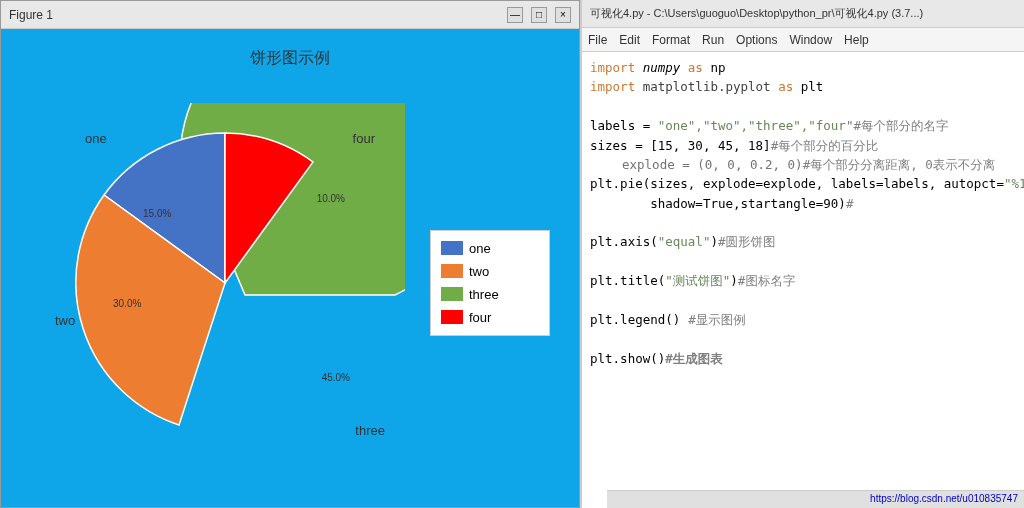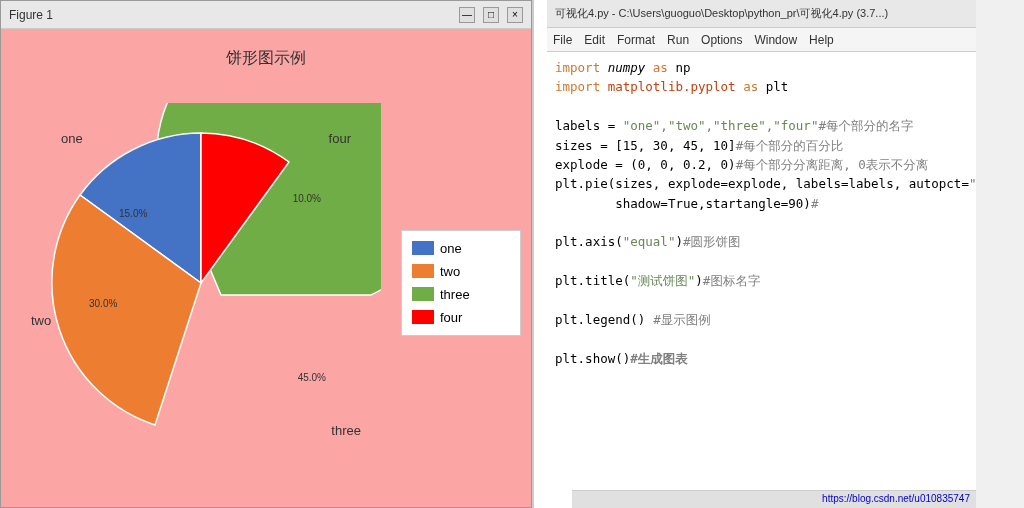--- a/index.html
+++ b/index.html
@@ -1,22 +1,22 @@
 <!DOCTYPE html>
 <html><head>
   <meta charset="utf-8">
   <style>
     * { margin: 0; padding: 0; box-sizing: border-box; }
     body { display: flex; width: 1024px; height: 508px; font-family: Arial, sans-serif; overflow: hidden; background: #f0f0f0; }
 
     
     #figure-panel {
-      width: 532px;
+      width: 580px;
       height: 508px;
-      background: #fca5a5;
+      background: #0ea5e9;
       border: 1px solid #999;
       display: flex;
       flex-direction: column;
     }
 
     #figure-titlebar {
       background: #e8e8e8;
       border-bottom: 1px solid #ccc;
       padding: 4px 8px;
       display: flex;
@@ -127,21 +127,20 @@
     }
 
     
     #editor-panel {
       width: 444px;
       height: 508px;
       background: #ffffff;
       border-left: 2px solid #ccc;
       display: flex;
       flex-direction: column;
-      padding-left: 13px;
     }
 
     #editor-titlebar {
       background: #e8e8e8;
       border-bottom: 1px solid #ccc;
       padding: 4px 8px;
       height: 28px;
       display: flex;
       align-items: center;
     }
@@ -287,25 +286,25 @@
     <span class="menu-item">File</span>
     <span class="menu-item">Edit</span>
     <span class="menu-item">Format</span>
     <span class="menu-item">Run</span>
     <span class="menu-item">Options</span>
     <span class="menu-item">Window</span>
     <span class="menu-item">Help</span>
   </div>
   <div id="editor-body">
     <div class="code-line"><span style="color:#cc7832;">import</span><span style="color:#000;font-style:italic;"> numpy </span><span style="color:#cc7832;">as</span><span style="color:#000;"> np</span></div>
-    <div class="code-line"><span style="color:#cc7832;">import</span><span style="color:#c2410c;"> matplotlib.pyplot </span><span style="color:#cc7832;">as</span><span style="color:#000;"> plt</span></div>
+    <div class="code-line"><span style="color:#cc7832;">import</span><span style="color:#404040;"> matplotlib.pyplot </span><span style="color:#cc7832;">as</span><span style="color:#000;"> plt</span></div>
     <div class="code-line">&nbsp;</div>
     <div class="code-line"><span style="color:#000;">labels = </span><span style="color:#6a8759;">"one","two","three","four"</span><span style="color:#808080;">#每个部分的名字</span></div>
-    <div class="code-line"><span style="color:#000;">sizes = [15, 30, 45, 10]</span><span style="color:#808080;">#每个部分的百分比</span></div>
-    <div class="code-line"><span style="color:#000000;">explode = (0, 0, 0.2, 0)</span><span style="color:#808080;">#每个部分分离距离, 0表示不分离</span></div>
+    <div class="code-line"><span style="color:#000;">sizes = [15, 30, 45, 18]</span><span style="color:#808080;">#每个部分的百分比</span></div>
+    <div class="code-line"><span style="color:#737373;margin-left:32px;">explode = (0, 0, 0.2, 0)</span><span style="color:#808080;">#每个部分分离距离, 0表示不分离</span></div>
     <div class="code-line"><span style="color:#000;">plt.pie(sizes, explode=explode, labels=labels, autopct=</span><span style="color:#6a8759;">"%1.1f%%"</span></div>
     <div class="code-line"><span style="color:#000;">        shadow=True,startangle=90)</span><span style="color:#808080;">#</span></div>
     <div class="code-line">&nbsp;</div>
     <div class="code-line"><span style="color:#000;">plt.axis(</span><span style="color:#6a8759;">"equal"</span><span style="color:#000;">)</span><span style="color:#808080;">#圆形饼图</span></div>
     <div class="code-line">&nbsp;</div>
     <div class="code-line"><span style="color:#000;">plt.title(</span><span style="color:#6a8759;">"测试饼图"</span><span style="color:#000;">)</span><span style="color:#808080;">#图标名字</span></div>
     <div class="code-line">&nbsp;</div>
     <div class="code-line"><span style="color:#000;">plt.legend()</span><span style="color:#808080;margin-left:8px;">#显示图例</span></div>
     <div class="code-line">&nbsp;</div>
     <div class="code-line"><span style="color:#000;">plt.show()</span><span style="color:#808080;font-weight:bold;">#生成图表</span></div>

